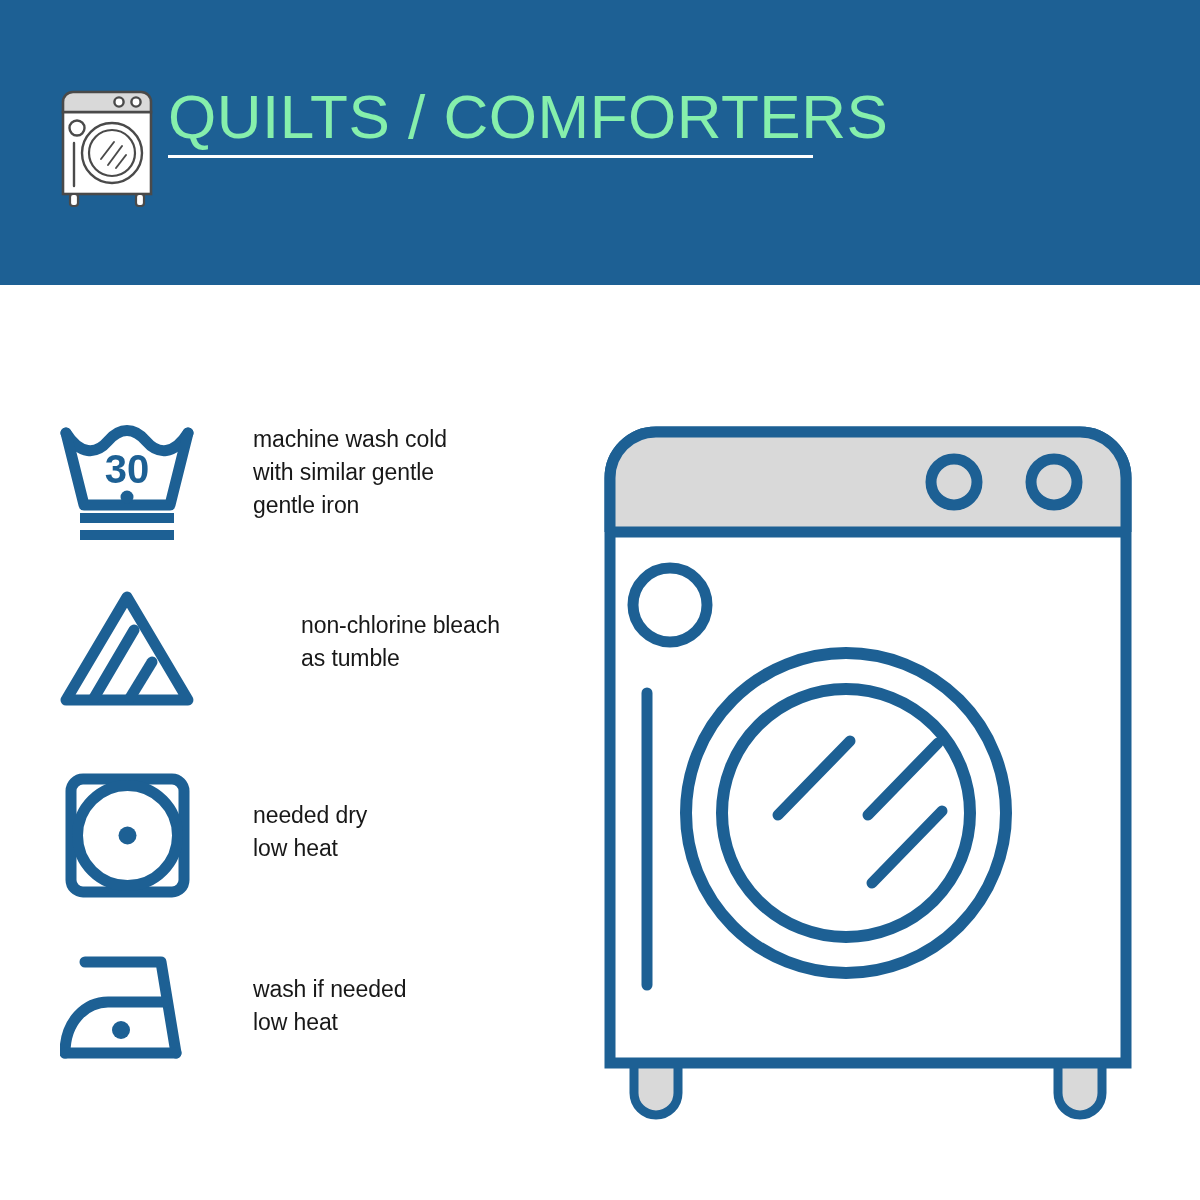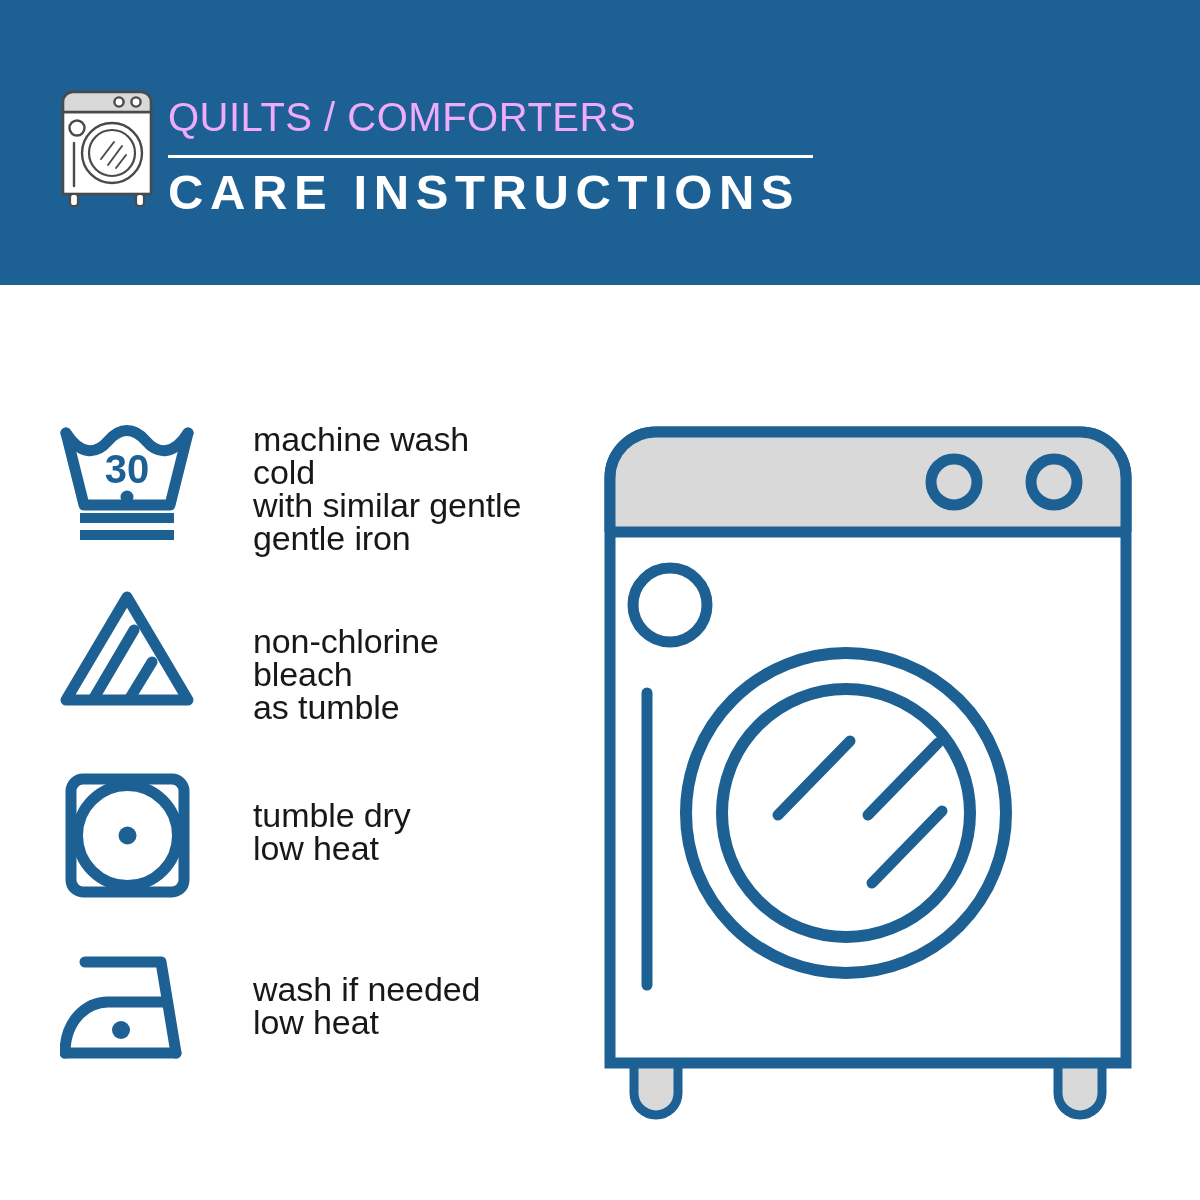--- a/index.html
+++ b/index.html
@@ -34,22 +34,22 @@
     width: 106px;
     height: 125px;
   }
   .header-text {
     position: absolute;
     left: 168px;
     top: 82px;
     width: 660px;
   }
   .title-main {
-    color: #f0abfc;
-    font-size: 40px;
+    color: #86efac;
+    font-size: 62px;
     font-weight: 300;
     letter-spacing: 0.5px;
     line-height: 70px;
     white-space: nowrap;
   }
   .title-rule {
     width: 645px;
     height: 3px;
     background: #ffffff;
     margin: 3px 0 6px 0;
@@ -88,27 +88,27 @@
     width: 140px;
     height: 130px;
     text-align: center;
   }
   .care-label {
     position: absolute;
     left: 253px;
     top: 0;
     width: 280px;
     color: #181818;
-    font-size: 34px;
+    font-size: 23px;
     line-height: 33px;
     font-weight: 400;
     letter-spacing: -0.1px;
   }
   .care-row-0 .care-label { top: 12px; }
-  .care-row-1 .care-label { top: 40px; }
+  .care-row-1 .care-label { top: 24px; margin-left: 48px; }
   .care-row-2 .care-label { top: 28px; }
   .care-row-3 .care-label { top: 28px; }
 
   
   .machine {
     position: absolute;
     left: 596px;
     top: 405px;
     width: 560px;
     height: 720px;
@@ -144,21 +144,20 @@
         <line x1="62" y1="85" x2="72" y2="72" stroke="#4a4a4a" stroke-width="1.9" stroke-linecap="round"></line>
 
         <rect x="16" y="111" width="8" height="12" rx="3" fill="#ffffff" stroke="#4a4a4a" stroke-width="2.2"></rect>
         <rect x="82" y="111" width="8" height="12" rx="3" fill="#ffffff" stroke="#4a4a4a" stroke-width="2.2"></rect>
       </svg>
     </div>
 
     <div class="header-text">
       <div class="title-main">QUILTS / COMFORTERS</div>
       <div class="title-rule"></div>
-      <div class="title-sub">CARE INSTRUCTIONS</div>
     </div>
 
   </div>
 
   <div class="care-list">
 
     <div class="care-row care-row-0">
       <div class="care-symbol">
         <svg viewBox="0 0 140 130" width="140" height="130" aria-hidden="true">
           <g fill="none" stroke="#1d6094" stroke-width="11" stroke-linecap="round" stroke-linejoin="round">
@@ -206,21 +205,21 @@
 
     <div class="care-row care-row-2">
       <div class="care-symbol">
         <svg viewBox="0 0 140 130" width="140" height="130" aria-hidden="true">
           <rect x="11" y="8" width="113" height="113" rx="12" ry="12" fill="none" stroke="#1d6094" stroke-width="11"></rect>
           <circle cx="67.5" cy="64.5" r="50" fill="none" stroke="#1d6094" stroke-width="11"></circle>
           <circle cx="67.5" cy="64.5" r="9" fill="#1d6094"></circle>
         </svg>
       </div>
       <div class="care-label">
-        <div>tumble dry</div>
+        <div>needed dry</div>
         <div>low heat</div>
       </div>
     </div>
 
     <div class="care-row care-row-3">
       <div class="care-symbol">
         <svg viewBox="0 0 140 130" width="140" height="130" aria-hidden="true">
           <g fill="none" stroke="#1d6094" stroke-width="11" stroke-linecap="round" stroke-linejoin="round">
 
             <path d="M25 17 L101 17 L116 108"></path>

